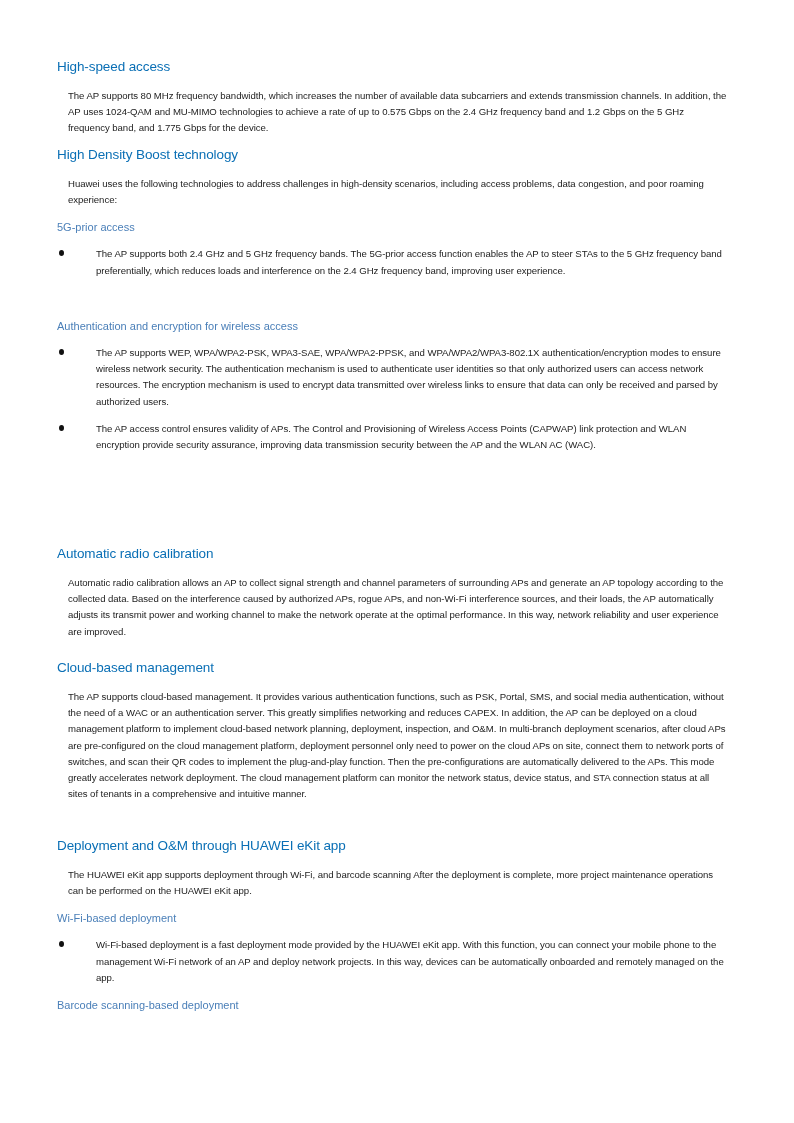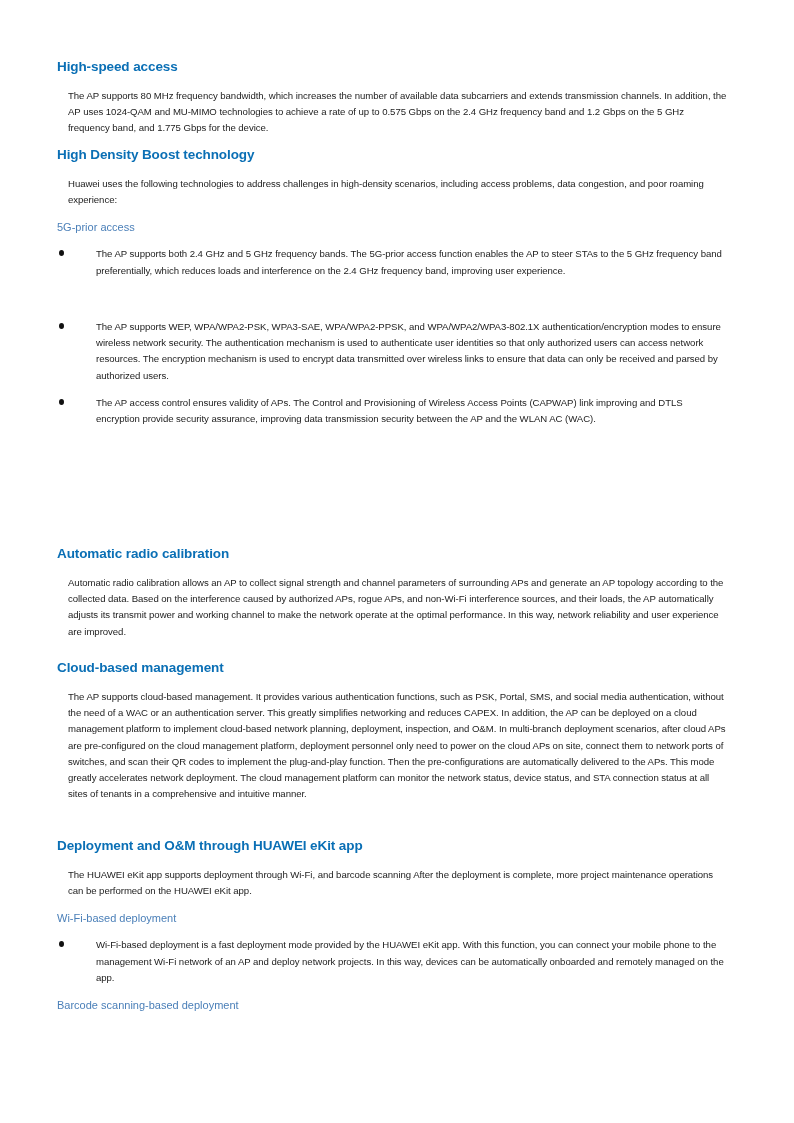--- a/index.html
+++ b/index.html
@@ -18,21 +18,21 @@
     .page {
       position: absolute;
       left: 57px;
       top: 0;
       width: 682px;
     }
     .section { position: absolute; left: 0; width: 682px; }
     h2 {
       margin: 0;
       font-size: 13.5px;
-      font-weight: bold;
+      font-weight: normal;
       color: #0a6fb5;
       letter-spacing: -0.1px;
       line-height: 18px;
     }
     p.body {
       margin: 11px;
       font-size: 9.6px;
       line-height: 16.2px;
       letter-spacing: -0.05px;
       color: #1c1c1c;
@@ -71,27 +71,28 @@
     <h2>High Density Boost technology</h2>
     <p class="body" style="margin-top:12px;">Huawei uses the following technologies to address challenges in high-density scenarios, including access problems, data congestion, and poor roaming experience:</p>
     <p class="sub" style="margin-top:10px;">5G-prior access</p>
     <div class="bullet" style="margin-top:10px;">
       <span class="dot"></span>
       <p class="body">The AP supports both 2.4 GHz and 5 GHz frequency bands. The 5G-prior access function enables the AP to steer STAs to the 5 GHz frequency band preferentially, which reduces loads and interference on the 2.4 GHz frequency band, improving user experience.</p>
     </div>
   </div>
 
   <div class="section" style="top:308px;">
+    <p class="sub" style="margin-top:10px;">Authentication and encryption for wireless access</p>
     <div class="bullet" style="margin-top:10px;">
       <span class="dot"></span>
       <p class="body">The AP supports WEP, WPA/WPA2-PSK, WPA3-SAE, WPA/WPA2-PPSK, and WPA/WPA2/WPA3-802.1X authentication/encryption modes to ensure wireless network security. The authentication mechanism is used to authenticate user identities so that only authorized users can access network resources. The encryption mechanism is used to encrypt data transmitted over wireless links to ensure that data can only be received and parsed by authorized users.</p>
     </div>
     <div class="bullet" style="margin-top:10px;">
       <span class="dot"></span>
-      <p class="body">The AP access control ensures validity of APs. The Control and Provisioning of Wireless Access Points (CAPWAP) link improving and DTLS encryption provide security assurance, improving data transmission security between the AP and the WLAN AC (WAC).</p>
+      <p class="body">The AP access control ensures validity of APs. The Control and Provisioning of Wireless Access Points (CAPWAP) link protection and WLAN encryption provide security assurance, improving data transmission security between the AP and the WLAN AC (WAC).</p>
     </div>
   </div>
 
   <div class="section" style="top:545px;">
     <h2>Automatic radio calibration</h2>
     <p class="body" style="margin-top:12px;">Automatic radio calibration allows an AP to collect signal strength and channel parameters of surrounding APs and generate an AP topology according to the collected data. Based on the interference caused by authorized APs, rogue APs, and non-Wi-Fi interference sources, and their loads, the AP automatically adjusts its transmit power and working channel to make the network operate at the optimal performance. In this way, network reliability and user experience are improved.</p>
   </div>
 
   <div class="section" style="top:659px;">
     <h2>Cloud-based management</h2>

